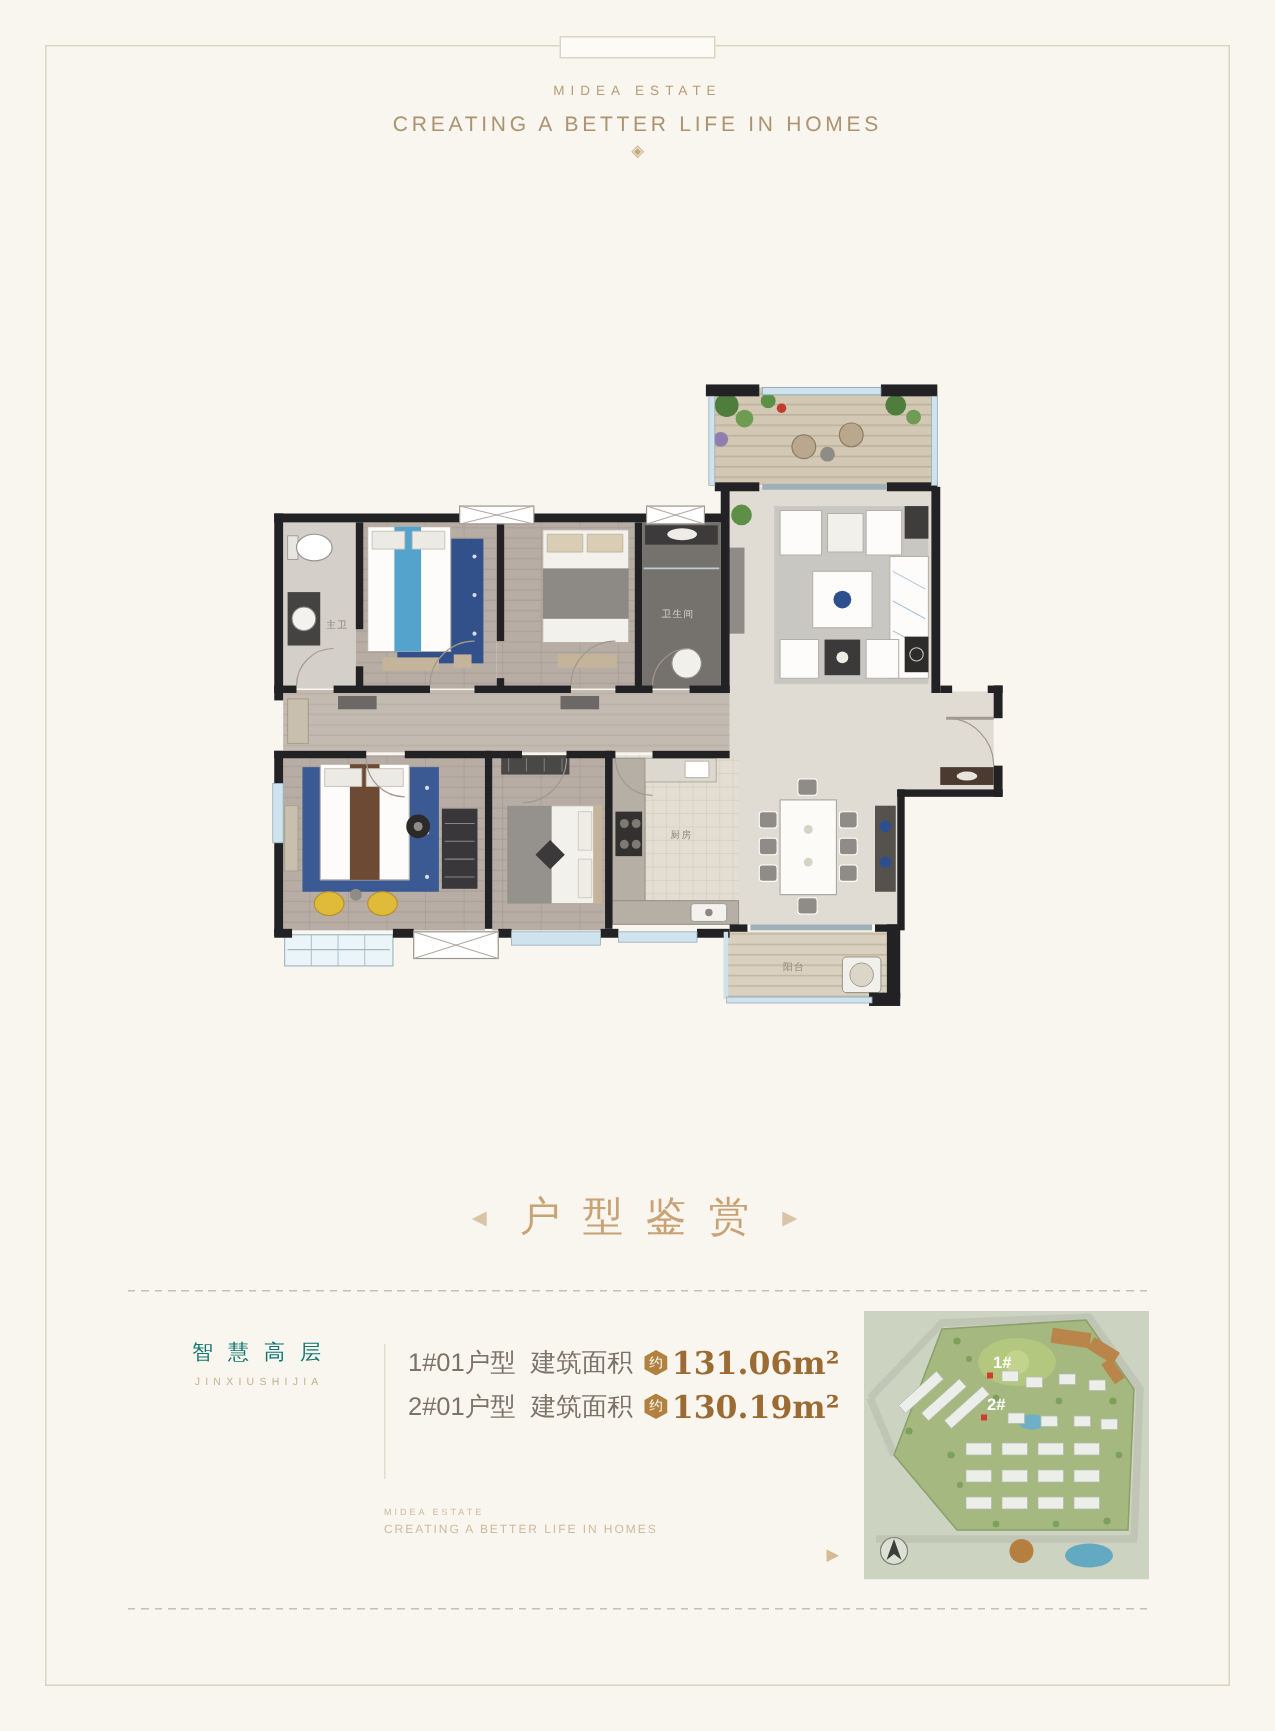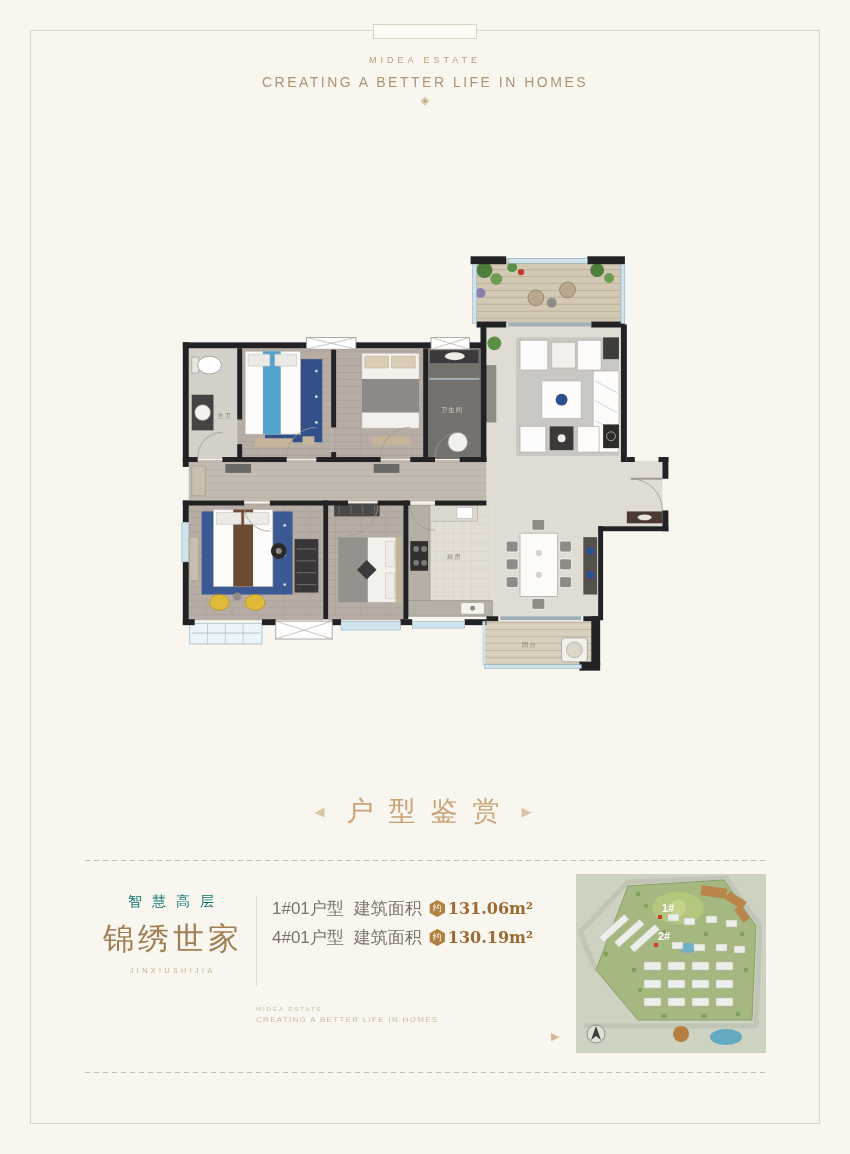--- a/index.html
+++ b/index.html
@@ -20,21 +20,21 @@
   .dash.bottom{top:1072px;}
   .branding{position:absolute;left:92px;top:893px;width:158px;text-align:center;}
   .branding-sub{font-size:14px;letter-spacing:10px;text-indent:10px;color:#0f766e;}
   .branding-main{font-size:31px;letter-spacing:4px;text-indent:4px;color:#a07f55;font-family:"DejaVu Serif",serif;margin-top:7px;}
   .branding-latin{font-size:7px;letter-spacing:3.5px;text-indent:3.5px;color:#c6b190;margin-top:7px;}
   .divider{position:absolute;left:256px;top:896px;width:1px;height:90px;background:#e4dccb;}
   .unit-info{position:absolute;left:272px;top:894px;width:280px;color:#7c7268;font-size:17px;}
   .unit-row{display:flex;align-items:center;height:29px;white-space:nowrap;text-align:center;}
   .unit-label{margin-left:10px;}
   .badge{width:17px;height:17px;min-width:17px;margin:0 2px 0 7px;background:#b0813f;color:#fff;font-size:9px;display:flex;align-items:center;justify-content:center;clip-path:polygon(50% 0,95% 25%,95% 75%,50% 100%,5% 75%,5% 25%);}
-  .unit-value{font-family:"DejaVu Serif",serif;font-weight:bold;font-size:16px;color:#9c6a33;}
+  .unit-value{font-family:"DejaVu Serif",serif;font-weight:bold;font-size:21px;color:#9c6a33;}
   .layout-line{margin-top:4px;height:26px;display:flex;align-items:center;}
   .mini-block{position:absolute;left:256px;top:1006px;color:#cdbb9e;}
   .mini-brand{font-size:6px;letter-spacing:2px;}
   .mini-slogan{font-size:8px;letter-spacing:1.3px;margin-top:3px;}
   .sitemap{position:absolute;left:576px;top:874px;width:190px;height:179px;}
   .mini-arrow{position:absolute;left:551px;top:1030px;font-size:11px;color:#d6ba93;}
   .plan-label{font-size:6.5px;fill:#8b857b;letter-spacing:1px;font-family:"Liberation Sans",sans-serif;}
   .plan-label.on-dark{fill:#d8d4cd;}
   .map-label{font-size:11px;font-weight:bold;fill:#ffffff;font-family:"Liberation Sans",sans-serif;}
 </style>
@@ -343,35 +343,34 @@
   </svg>
 
   <div class="title-row">
     <span class="title-arrow left">◀</span><span class="title-text">户型鉴赏</span><span class="title-arrow right">▶</span>
   </div>
 
   <div class="dash top"></div>
 
   <div class="branding">
     <div class="branding-sub">智慧高层</div>
-    <div class="branding-main">锦绣世家</div>
     <div class="branding-latin">JINXIUSHIJIA</div>
   </div>
 
   <div class="divider"></div>
 
   <div class="unit-info">
     <div class="unit-row">
       <span>1#01户型</span>
       <span class="unit-label">建筑面积</span>
       <span class="badge">约</span>
       <span class="unit-value">131.06m²</span>
     </div>
     <div class="unit-row">
-      <span>4#01户型</span>
+      <span>2#01户型</span>
       <span class="unit-label">建筑面积</span>
       <span class="badge">约</span>
       <span class="unit-value">130.19m²</span>
     </div>
   </div>
 
   <svg class="sitemap" viewBox="0 0 190 179" xmlns="http://www.w3.org/2000/svg">
     <rect x="0" y="0" width="190" height="179" fill="#ccd3c1"></rect>
     <g stroke="#c1c5b6" stroke-width="5" fill="none">
       <path d="M4,58 L52,8 L150,4 L184,52 L180,152"></path>

